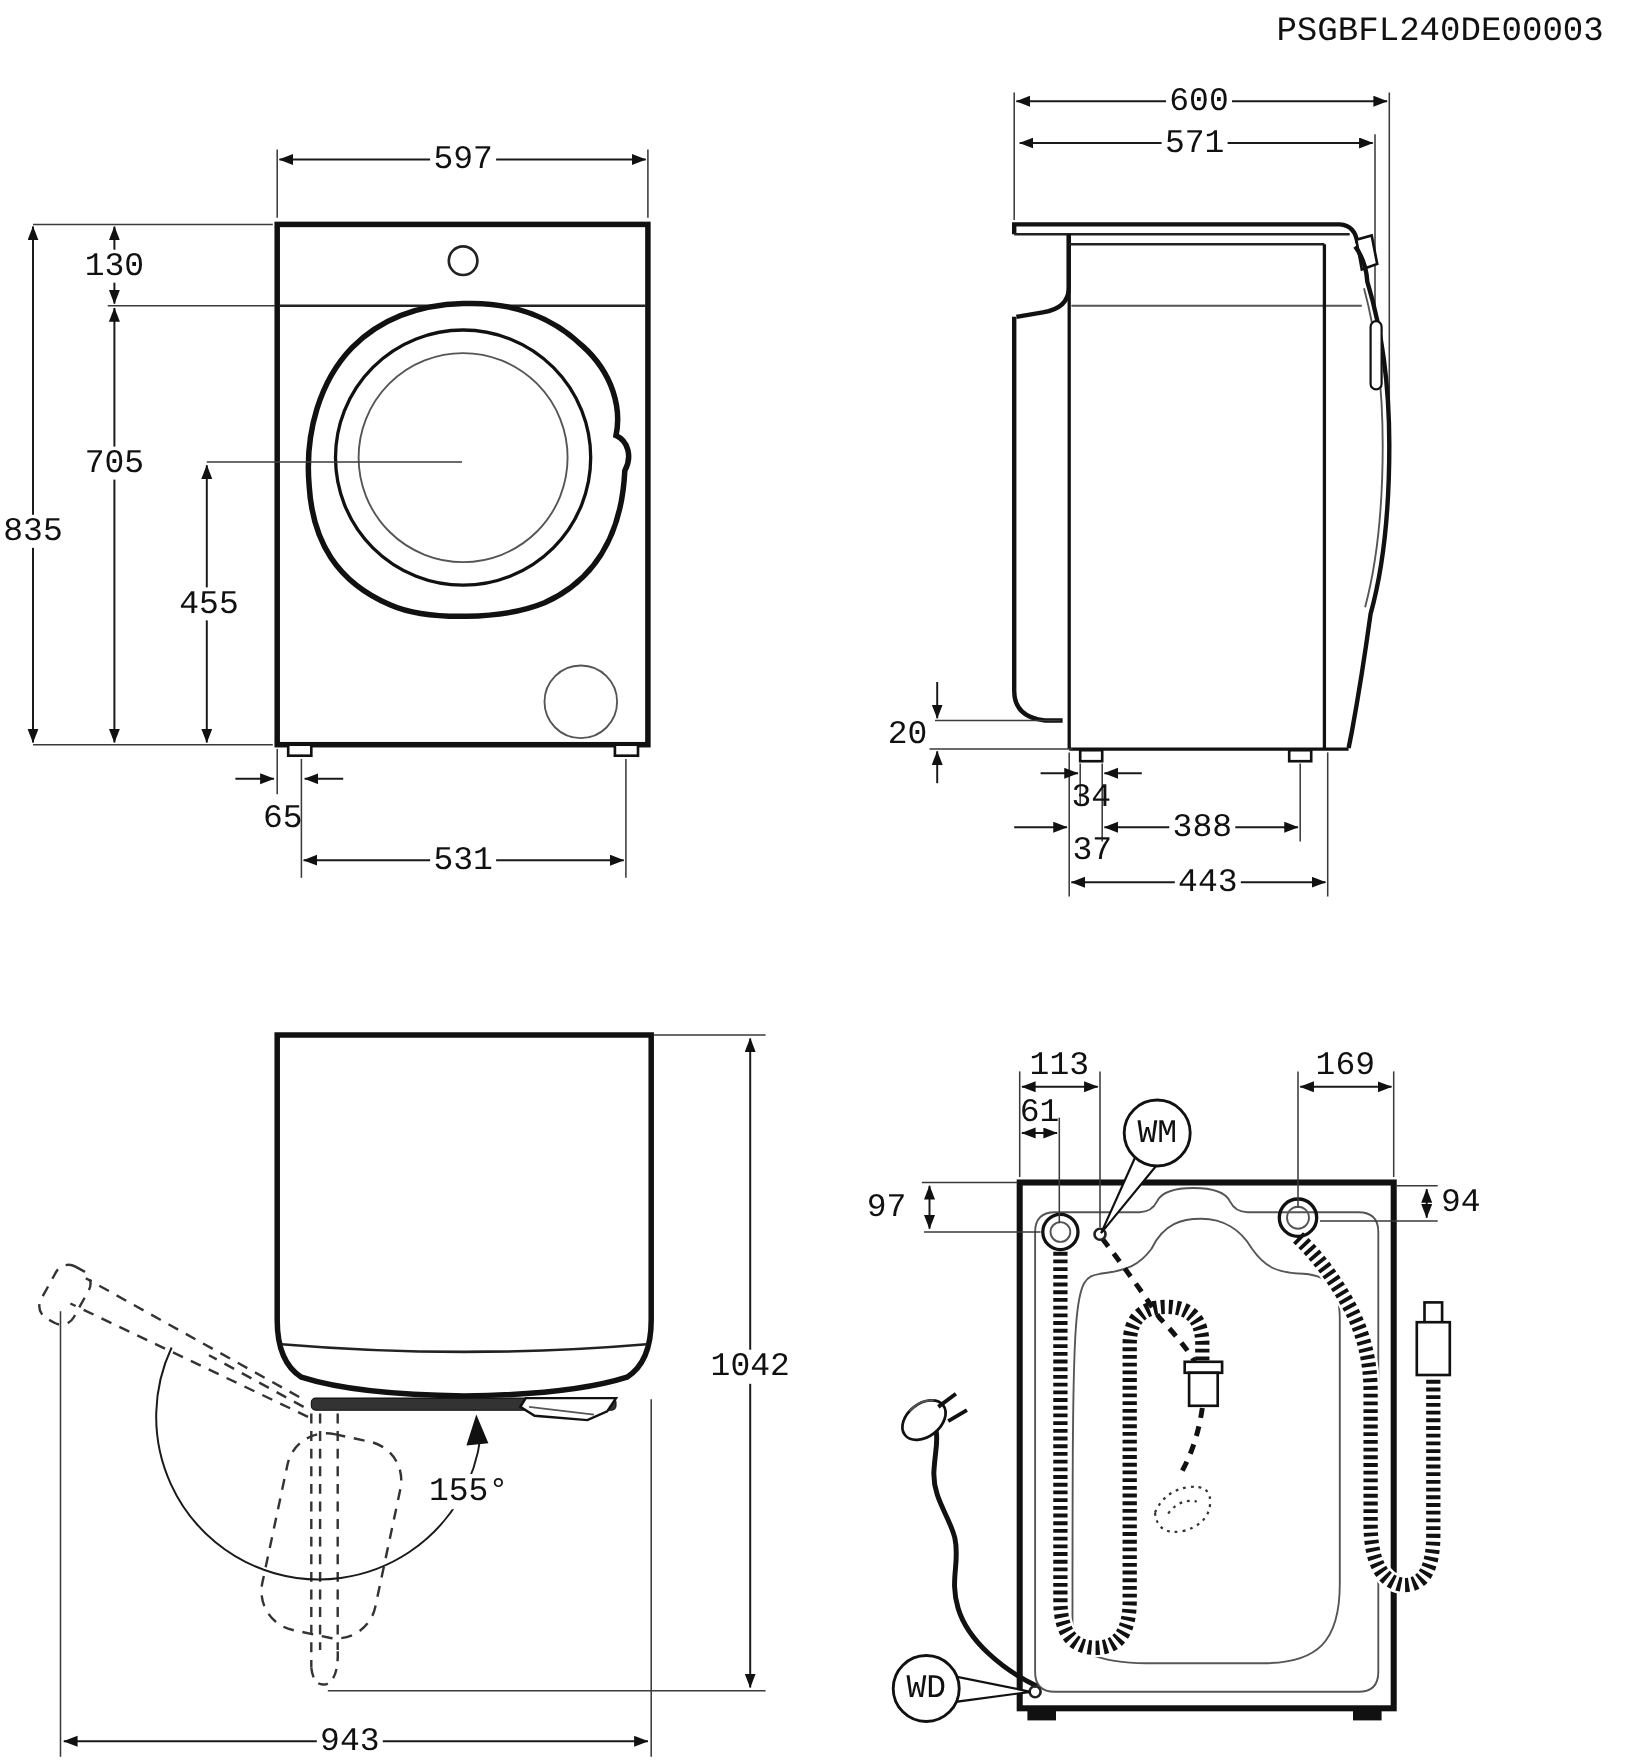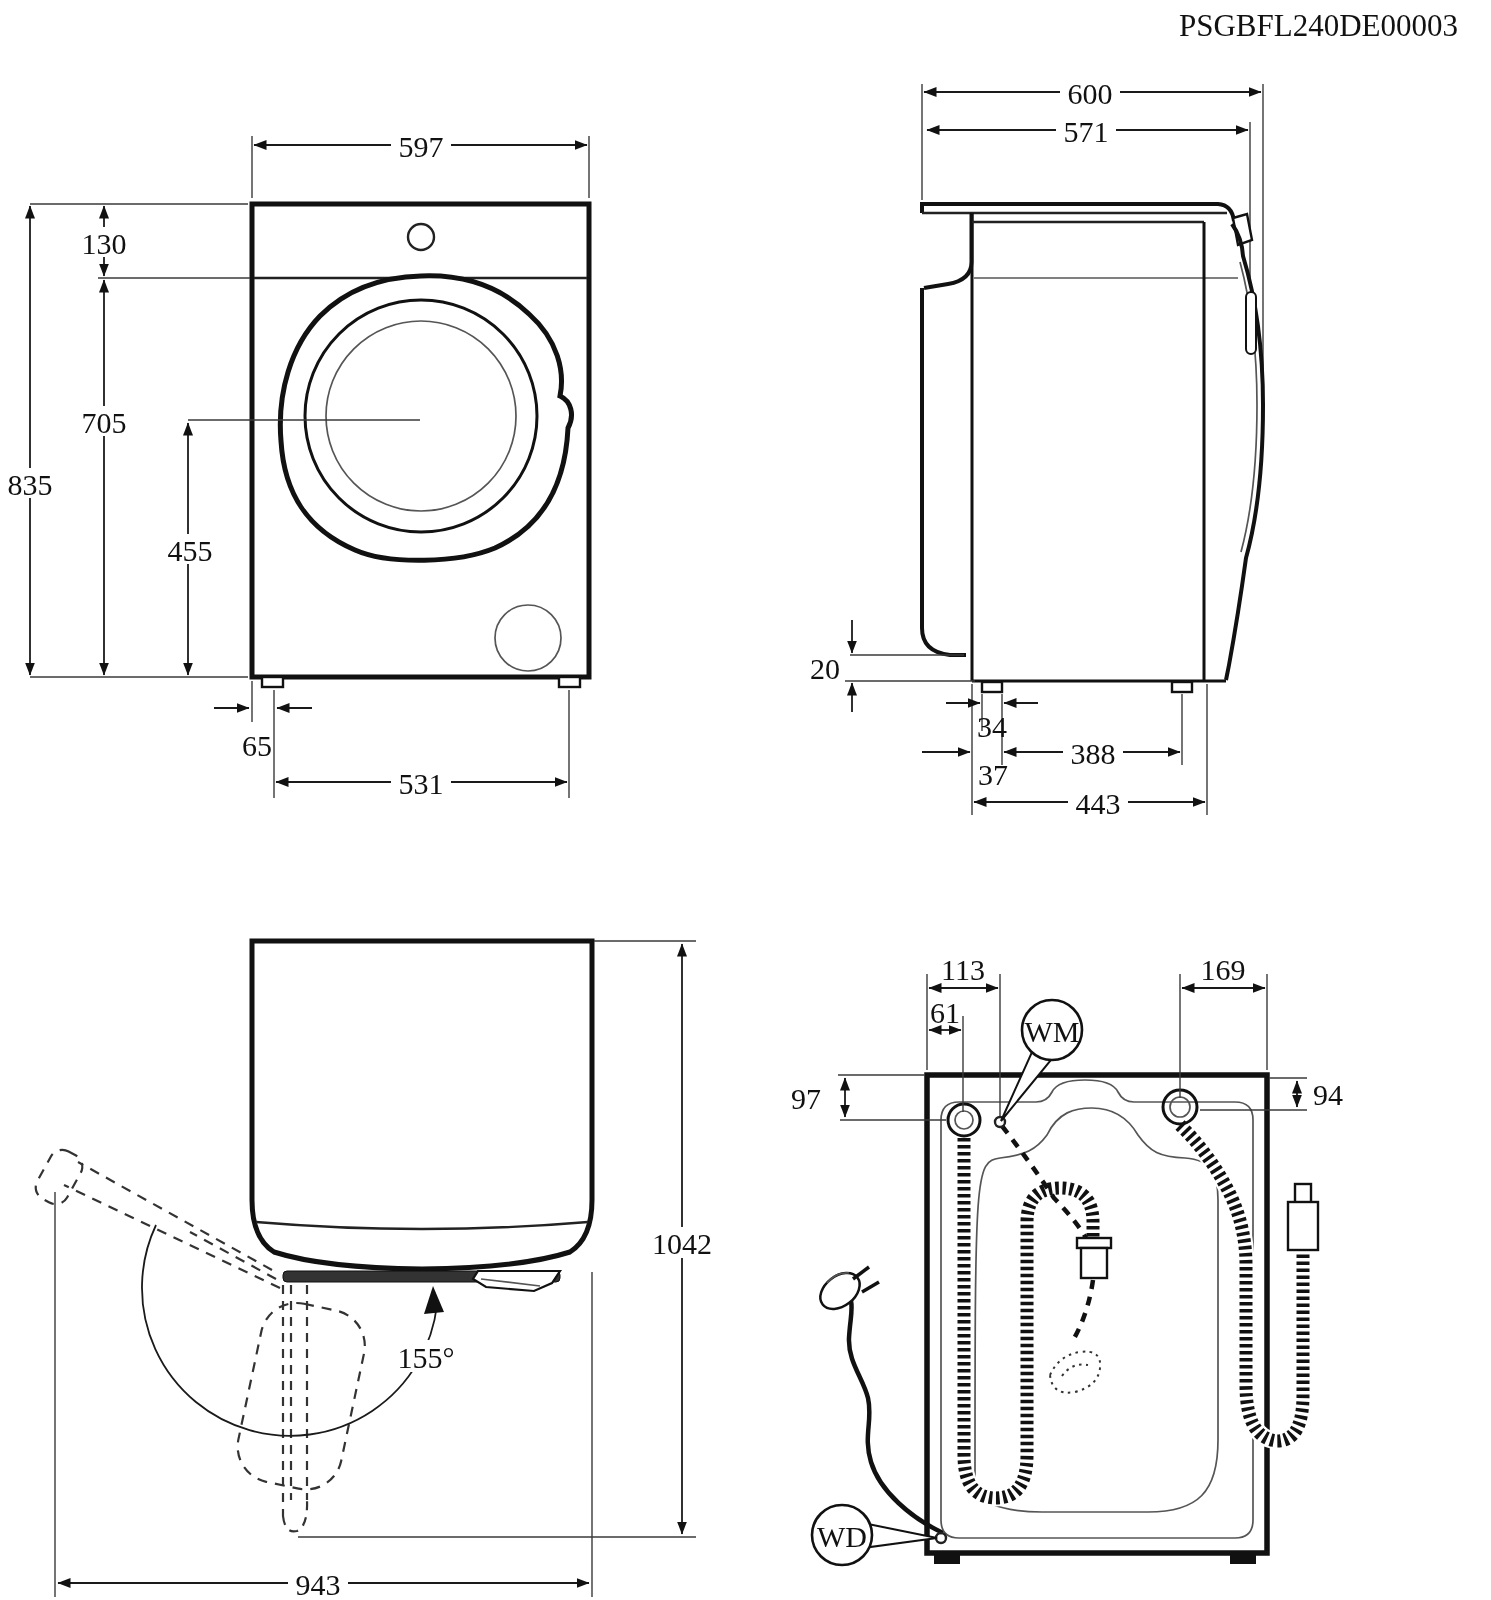--- a/index.html
+++ b/index.html
@@ -1,17 +1,17 @@
 <!DOCTYPE html>
 <html><head>
 <meta charset="utf-8">
 <style>
   html,body{margin:0;padding:0;background:#fff;}
   .stage{position:relative;width:1491px;height:1600px;background:#fff;overflow:hidden;
-         font-family:Liberation Serif, serif;}
+         font-family:Liberation Mono, monospace;}
   svg{display:block;}
   .dim  {stroke:#1a1a1a;stroke-width:1.8;fill:none;}
   .ext  {stroke:#3a3a3a;stroke-width:1.4;fill:none;}
   .out5 {stroke:#111;stroke-width:5;fill:#fff;}
   .out4 {stroke:#111;stroke-width:4;fill:none;}
   .out3 {stroke:#111;stroke-width:3;fill:none;}
   .med  {stroke:#222;stroke-width:2.4;fill:none;}
   .thin {stroke:#555;stroke-width:1.7;fill:none;}
   .lbl  {font-size:30px;fill:#111;text-anchor:middle;dominant-baseline:central;}
   .ttl  {font-size:31px;fill:#111;text-anchor:end;}

